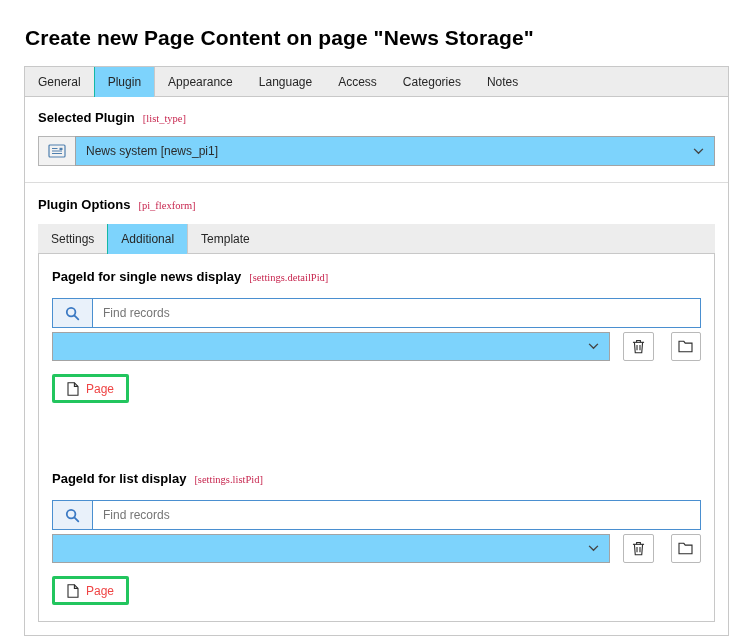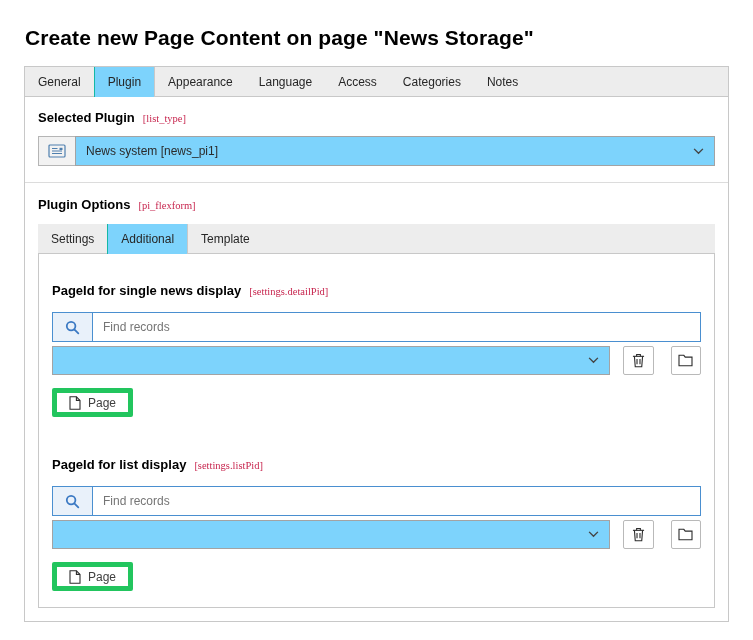--- a/index.html
+++ b/index.html
@@ -65,22 +65,22 @@
     margin: 16px -13px 14px;
   }
 
   
   .sub-panel { margin-top: 12px; }
   .sub-content {
     border: 1px solid #c8c8c8; border-top: none;
     background: #fff; padding: 13px 13px 16px;
   }
 
-  .field-group { margin-top: 16px; }
-  .field-group + .field-group { margin-top: 40px; }
+  .field-group { margin-top: 2px; }
+  .field-group + .field-group { margin-top: 68px; }
 
   .search-group {
     display: flex; width: 649px; height: 30px;
     border: 1px solid #4a8fd0; margin-top: 14px;
     background: #fff;
   }
   .search-addon {
     width: 40px; flex: 0 0 40px;
     background: #e9f1fa; border-right: 1px solid #4a8fd0;
     display: flex; align-items: center; justify-content: center;
@@ -102,26 +102,26 @@
     border: 1px solid #b9b9b9; border-radius: 2px;
     background: #fff; cursor: pointer;
     display: flex; align-items: center; justify-content: center;
     padding: 0;
   }
   .icon-btn.trash { margin-left: 13px; }
   .icon-btn.folder { margin-left: 17px; }
 
   .page-btn {
     margin-top: 13px; height: 29px;
-    border: 5px solid #22c55e; border-radius: 2px;
+    border: 3px solid #22c55e; border-radius: 2px;
     background: #fff; cursor: pointer;
     display: inline-flex; align-items: center; gap: 7px;
     padding: 0 12px;
     font-family: "Liberation Sans", sans-serif;
-    font-size: 12px; color: #404040;
+    font-size: 12px; color: #ef4444;
   }
   svg { display: block; }
 </style>
 </head>
 <body>
 
 <div class="page">
 
   <h1 class="page-title">Create new Page Content on page "News Storage"</h1>
 

